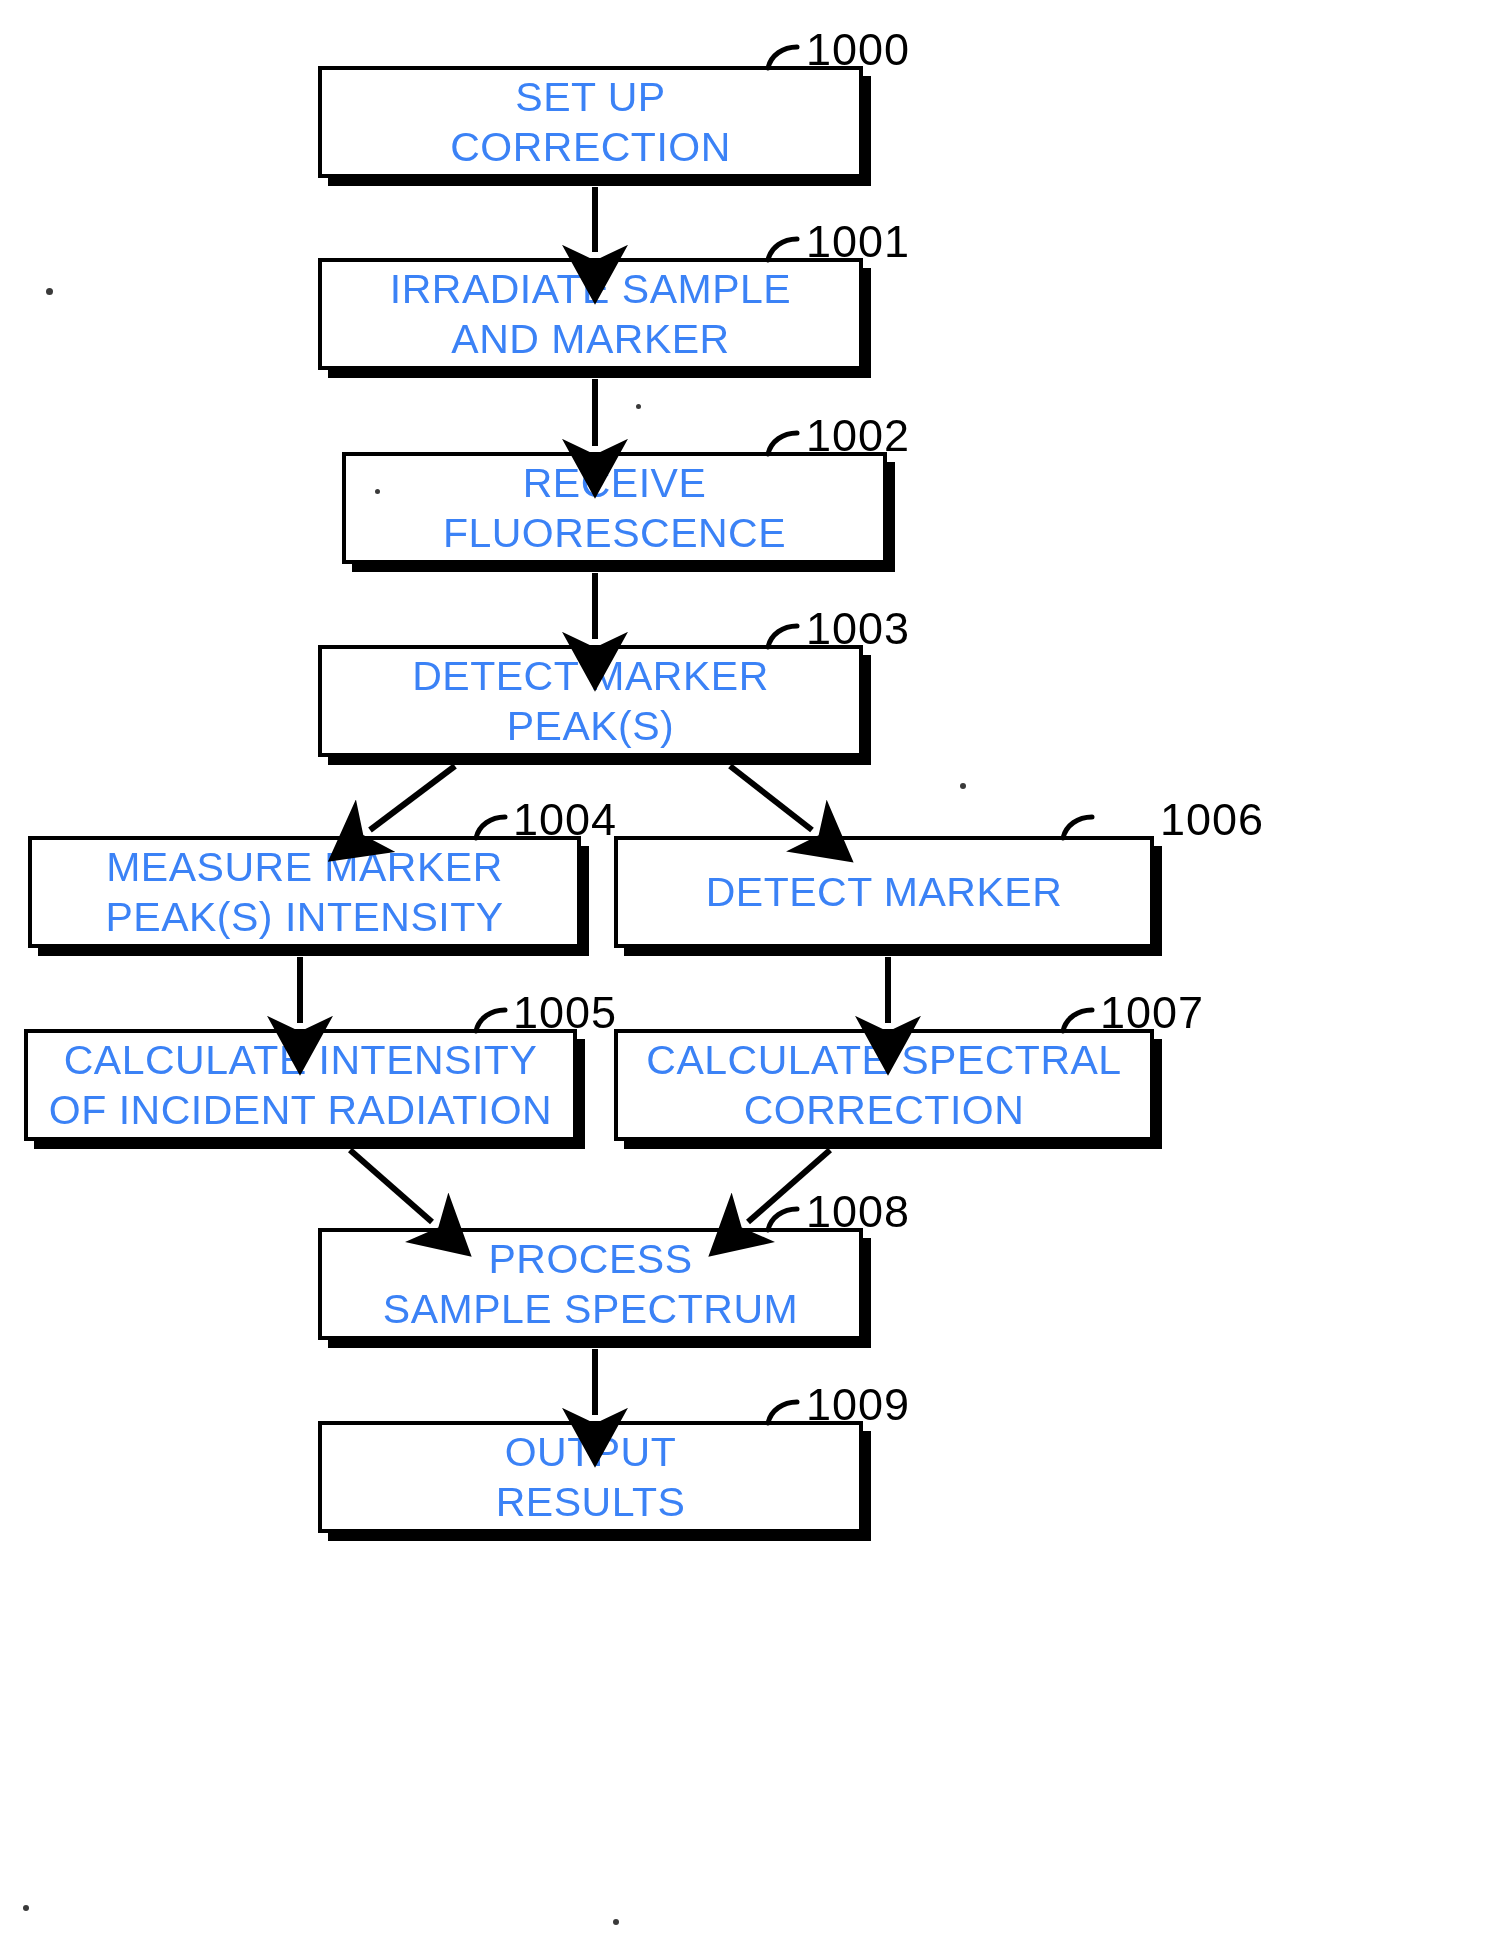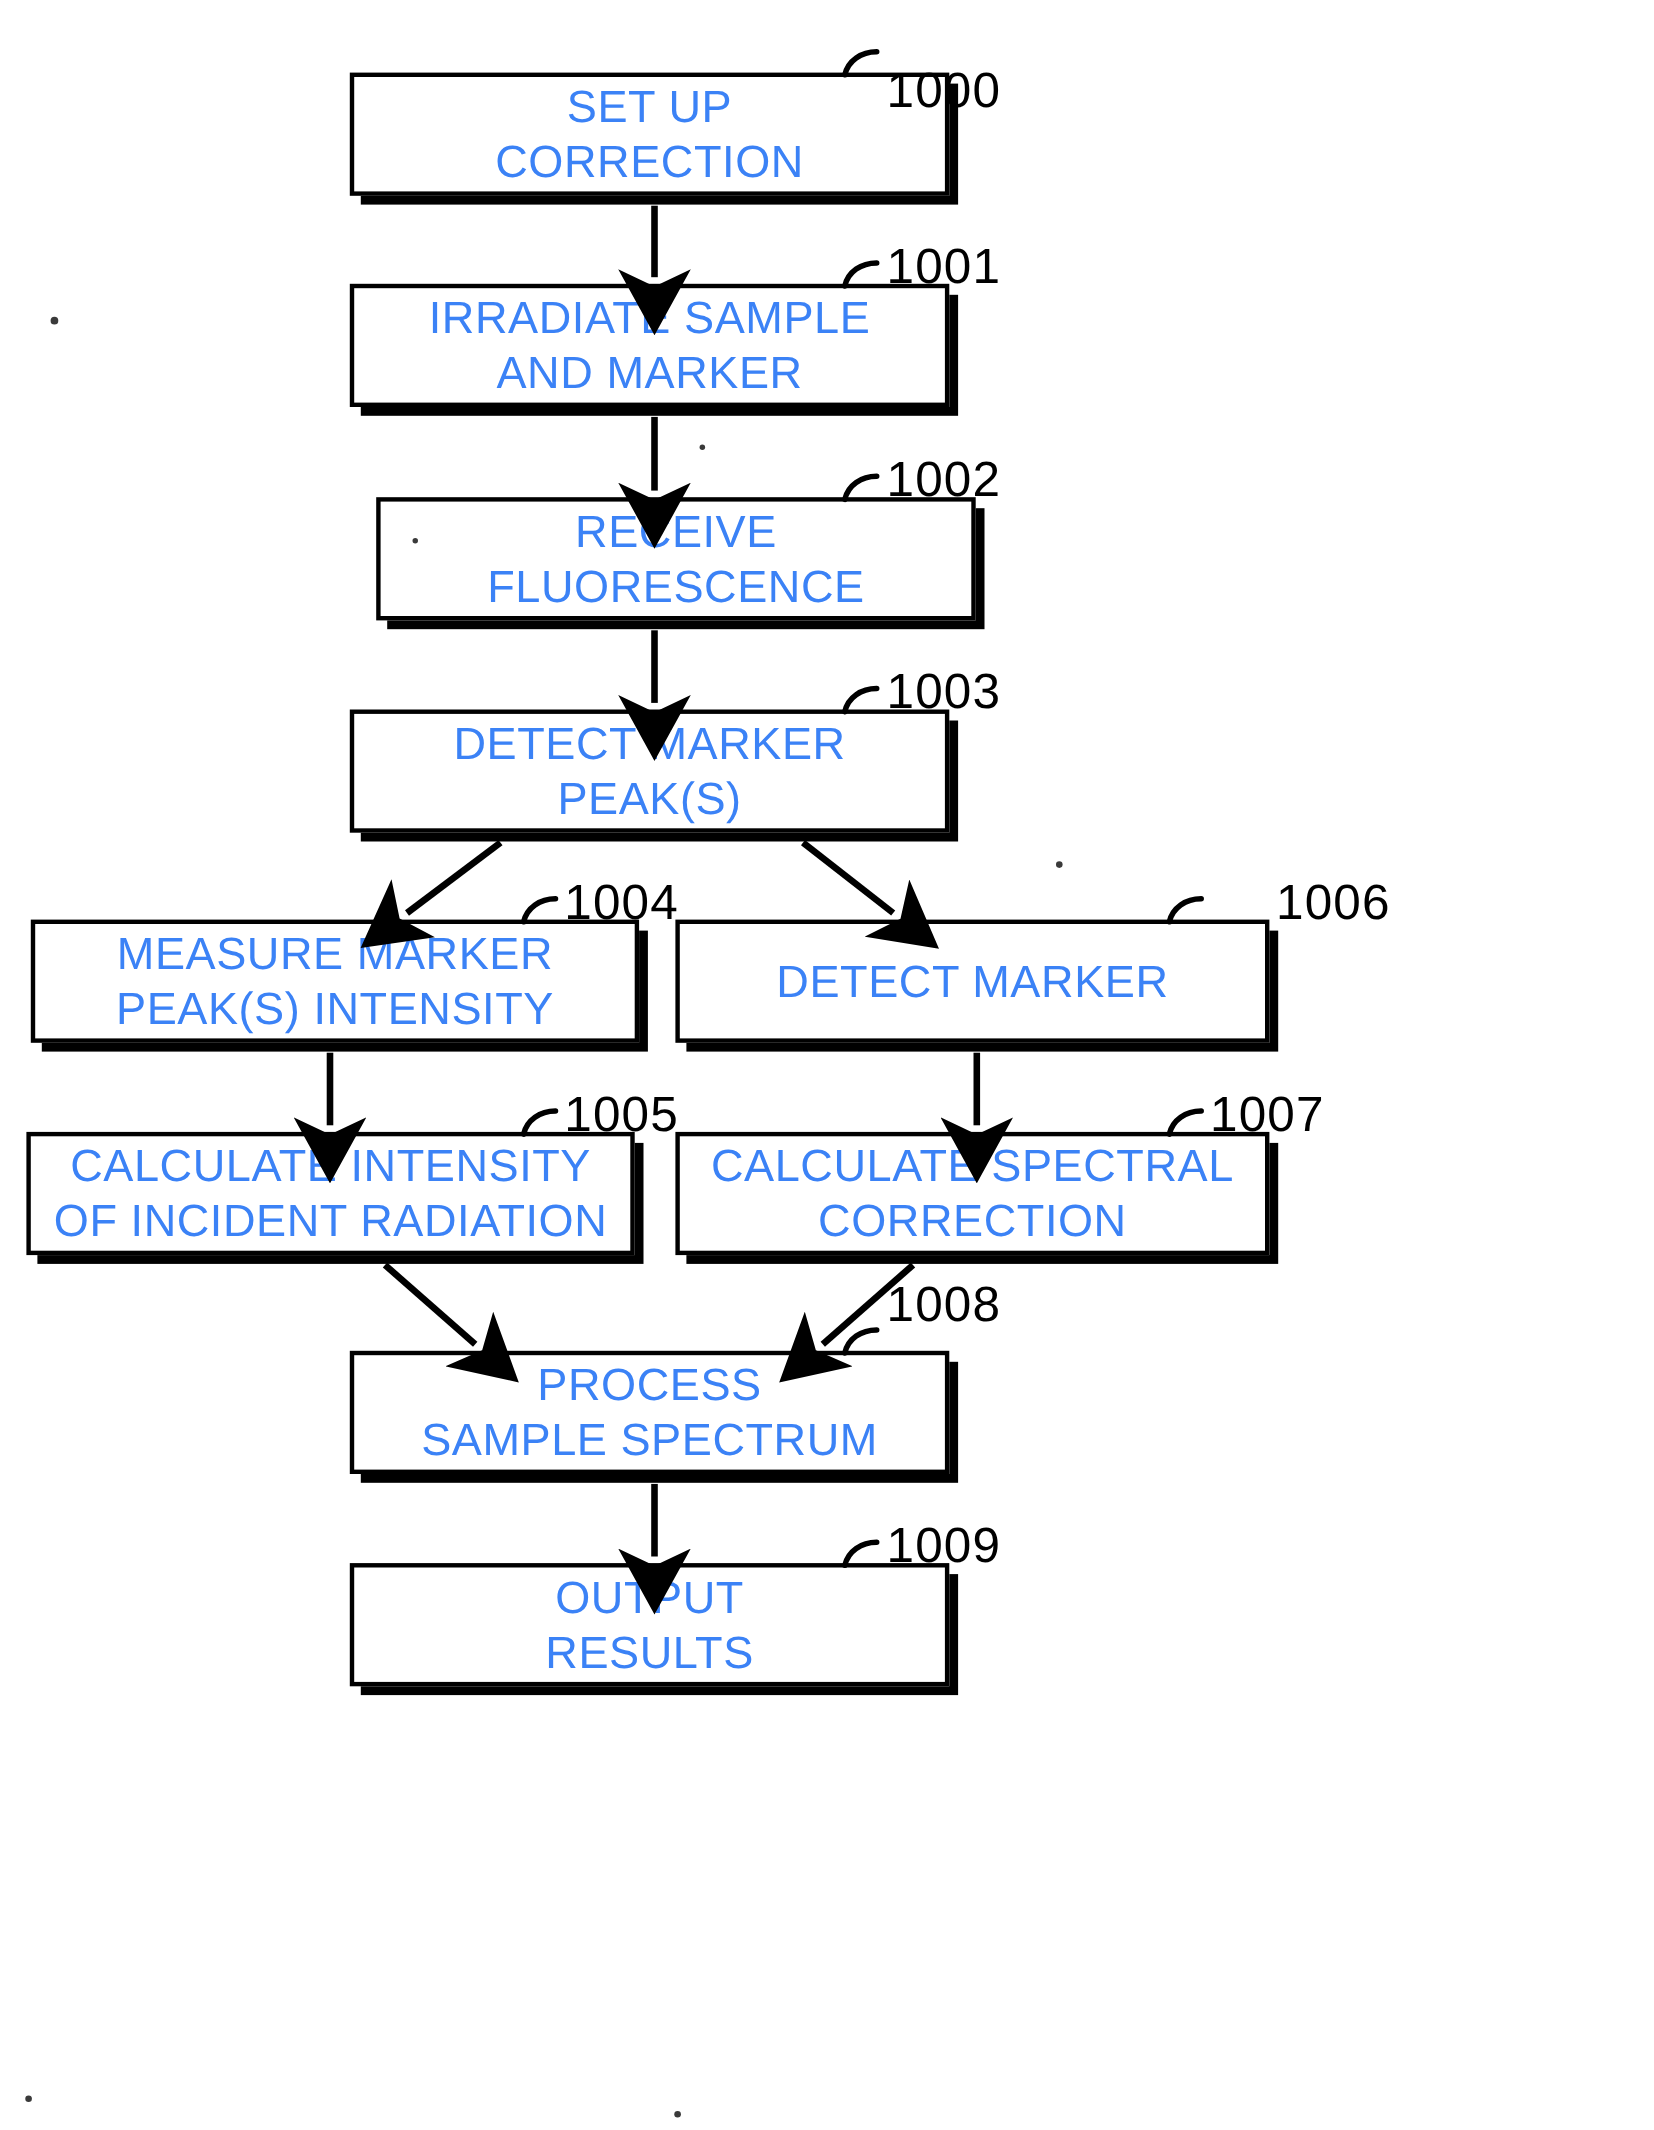--- a/index.html
+++ b/index.html
@@ -157,29 +157,29 @@
       <path d="M797,626 C783,626 771,634 768,647"></path>
       <path d="M505,817 C491,817 479,825 476,838"></path>
       <path d="M1092,817 C1078,817 1066,825 1063,838"></path>
       <path d="M505,1010 C491,1010 479,1018 476,1031"></path>
       <path d="M1092,1010 C1078,1010 1066,1018 1063,1031"></path>
       <path d="M797,1209 C783,1209 771,1217 768,1230"></path>
       <path d="M797,1402 C783,1402 771,1410 768,1423"></path>
     </g>
   </svg>
 
-  <div class="ref" style="left:806px;top:24px;margin-top:32px;">1000</div>
+  <div class="ref" style="left:806px;top:24px;">1000</div>
   <div class="ref" style="left:806px;top:216px;">1001</div>
   <div class="ref" style="left:806px;top:410px;">1002</div>
   <div class="ref" style="left:806px;top:603px;">1003</div>
   <div class="ref" style="left:513px;top:794px;">1004</div>
   <div class="ref" style="left:1160px;top:794px;">1006</div>
   <div class="ref" style="left:513px;top:987px;">1005</div>
   <div class="ref" style="left:1100px;top:987px;">1007</div>
-  <div class="ref" style="left:806px;top:1160px;">1008</div>
+  <div class="ref" style="left:806px;top:1186px;">1008</div>
   <div class="ref" style="left:806px;top:1379px;">1009</div>
 
   <div class="speck" style="left:46px;top:288px;width:7px;height:7px;"></div>
   <div class="speck" style="left:636px;top:404px;width:5px;height:5px;"></div>
   <div class="speck" style="left:960px;top:783px;width:6px;height:6px;"></div>
   <div class="speck" style="left:375px;top:489px;width:5px;height:5px;"></div>
   <div class="speck" style="left:23px;top:1905px;width:6px;height:6px;"></div>
   <div class="speck" style="left:613px;top:1919px;width:6px;height:6px;"></div>
 
 </div>

